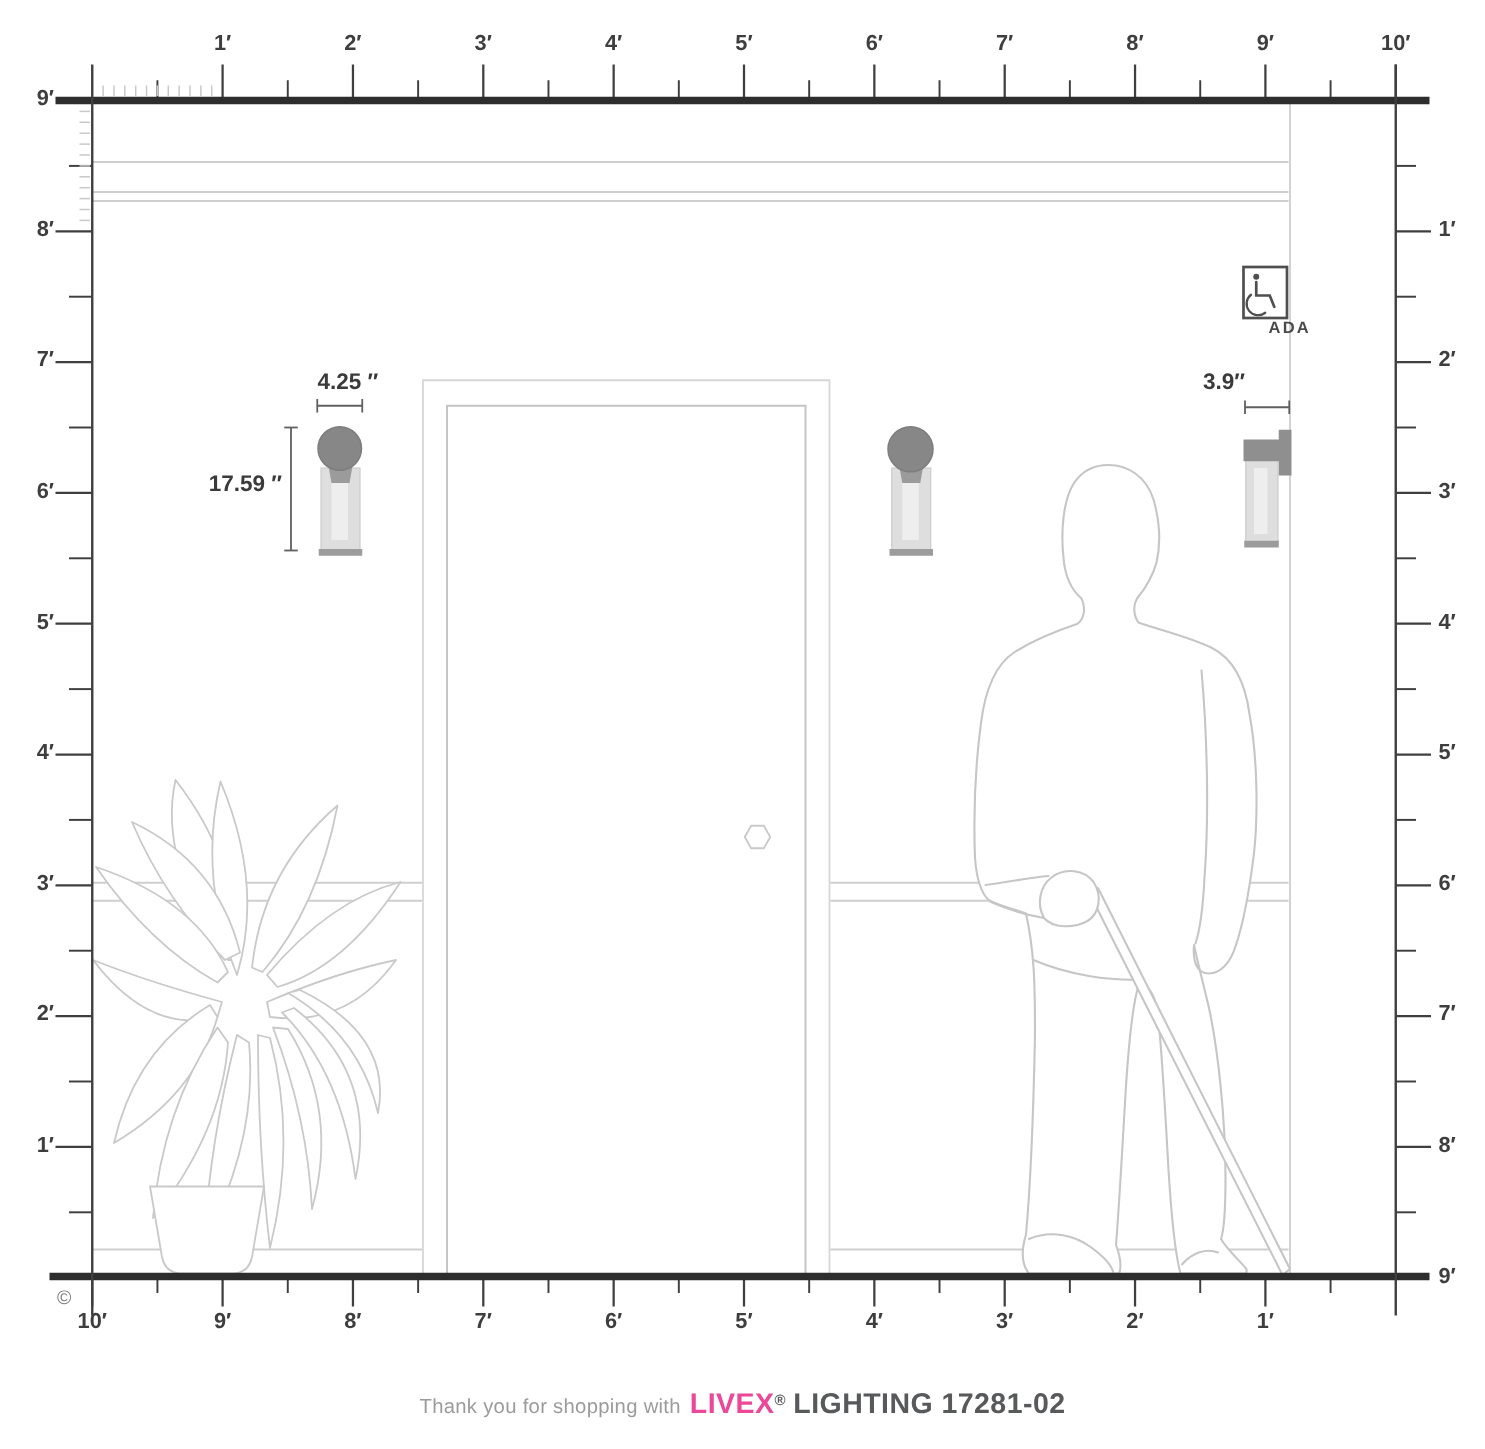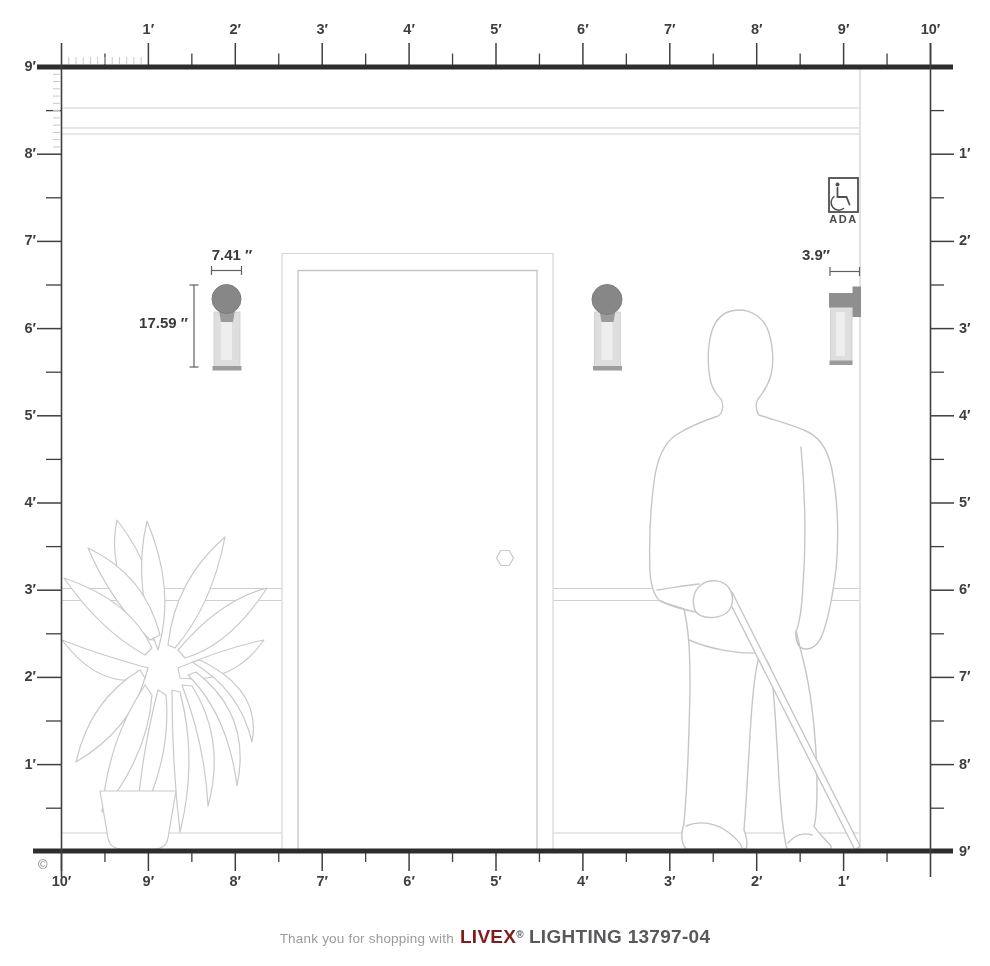--- a/index.html
+++ b/index.html
@@ -3,25 +3,25 @@
 <meta charset="utf-8">
 <style>
   html,body{margin:0;padding:0;background:#fff;}
   #canvas{position:relative;width:990px;height:966px;background:#fff;overflow:hidden;
           font-family:"Liberation Sans",sans-serif;}
   svg{position:absolute;left:0;top:0;}
   .tick-label{position:absolute;font-size:14.5px;font-weight:600;color:#3e3e3e;
               line-height:16px;white-space:nowrap;}
   .dim-label{position:absolute;font-size:15px;font-weight:600;color:#3a3a3a;line-height:17px;}
   .ada-label{position:absolute;font-size:11px;font-weight:600;color:#4a4a4a;
-             letter-spacing:1.5px;text-align:center;}
+             letter-spacing:1.5px;text-align:right;}
   .copyright{position:absolute;font-size:13px;color:#7c7c7c;}
   .caption{position:absolute;left:0;width:990px;top:926px;text-align:center;
            font-size:13.5px;color:#9b9b9b;letter-spacing:0.2px;}
-  .caption .brand{font-size:19px;font-weight:700;color:#7f1d1d;letter-spacing:0.3px;margin-left:6px;}
+  .caption .brand{font-size:19px;font-weight:700;color:#ec4899;letter-spacing:0.3px;margin-left:6px;}
   .caption .reg{font-size:10px;font-weight:700;color:#58595b;vertical-align:super;}
   .caption .model{font-size:19px;font-weight:700;color:#58595b;letter-spacing:0.3px;margin-left:5px;}
   .ta-c{text-align:center;} .ta-r{text-align:right;}
 </style>
 </head>
 <body>
 
 <div id="canvas">
 
 <svg width="990" height="966" viewBox="0 0 990 966">
@@ -234,30 +234,30 @@
   <g stroke="#2d2d2d" stroke-width="5">
     <line x1="37" y1="67" x2="953" y2="67"></line>
     <line x1="33" y1="851" x2="953" y2="851"></line>
   </g>
   <g stroke="#3f3f3f" stroke-width="1.6">
     <line x1="61.5" y1="43" x2="61.5" y2="877"></line>
     <line x1="930.5" y1="43" x2="930.5" y2="877"></line>
   </g>
 </svg>
 
-<div class="dim-label ta-c" style="left:192px;top:246px;width:80px;">7.41 ″</div>
+<div class="dim-label ta-c" style="left:192px;top:246px;width:80px;">4.25 ″</div>
 <div class="dim-label ta-r" style="left:105px;top:314px;width:83px;">17.59 ″</div>
 <div class="dim-label ta-c" style="left:776px;top:246px;width:80px;">3.9″</div>
 
 <div class="ada-label" style="left:813px;top:213px;width:61px;">ADA</div>
 
 <div class="copyright" style="left:38px;top:857px;">©</div>
 
 <div class="caption">
-  <span>Thank you for shopping with</span><span class="brand">LIVEX</span><span class="reg">®</span><span class="model">LIGHTING 13797-04</span>
+  <span>Thank you for shopping with</span><span class="brand">LIVEX</span><span class="reg">®</span><span class="model">LIGHTING 17281-02</span>
 </div>
 
 <div class="tick-label" style="left: 128.4px; top: 21px; width: 40px; text-align: center;">1′</div>
     <div class="tick-label" style="left: 215.3px; top: 21px; width: 40px; text-align: center;">2′</div>
     <div class="tick-label" style="left: 302.2px; top: 21px; width: 40px; text-align: center;">3′</div>
     <div class="tick-label" style="left: 389.1px; top: 21px; width: 40px; text-align: center;">4′</div>
     <div class="tick-label" style="left: 476px; top: 21px; width: 40px; text-align: center;">5′</div>
     <div class="tick-label" style="left: 562.9px; top: 21px; width: 40px; text-align: center;">6′</div>
     <div class="tick-label" style="left: 649.8px; top: 21px; width: 40px; text-align: center;">7′</div>
     <div class="tick-label" style="left: 736.7px; top: 21px; width: 40px; text-align: center;">8′</div>

